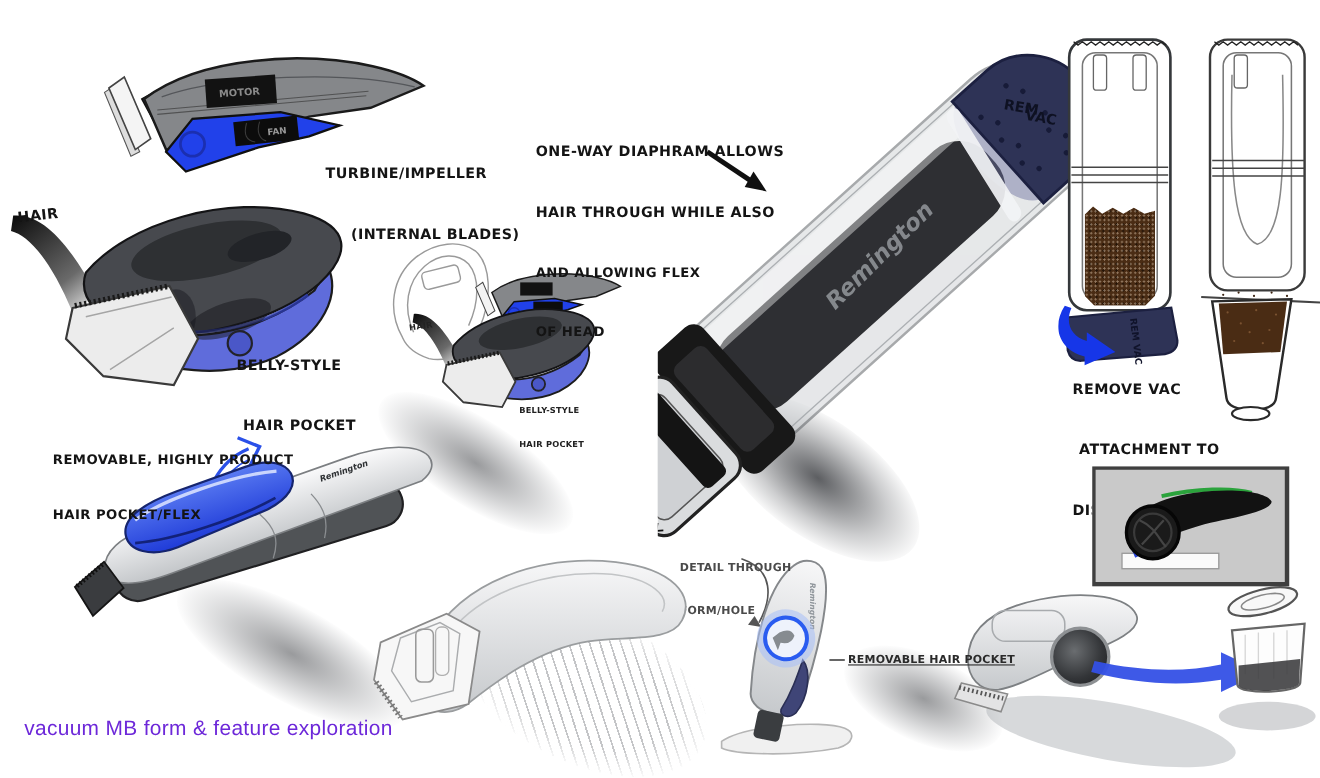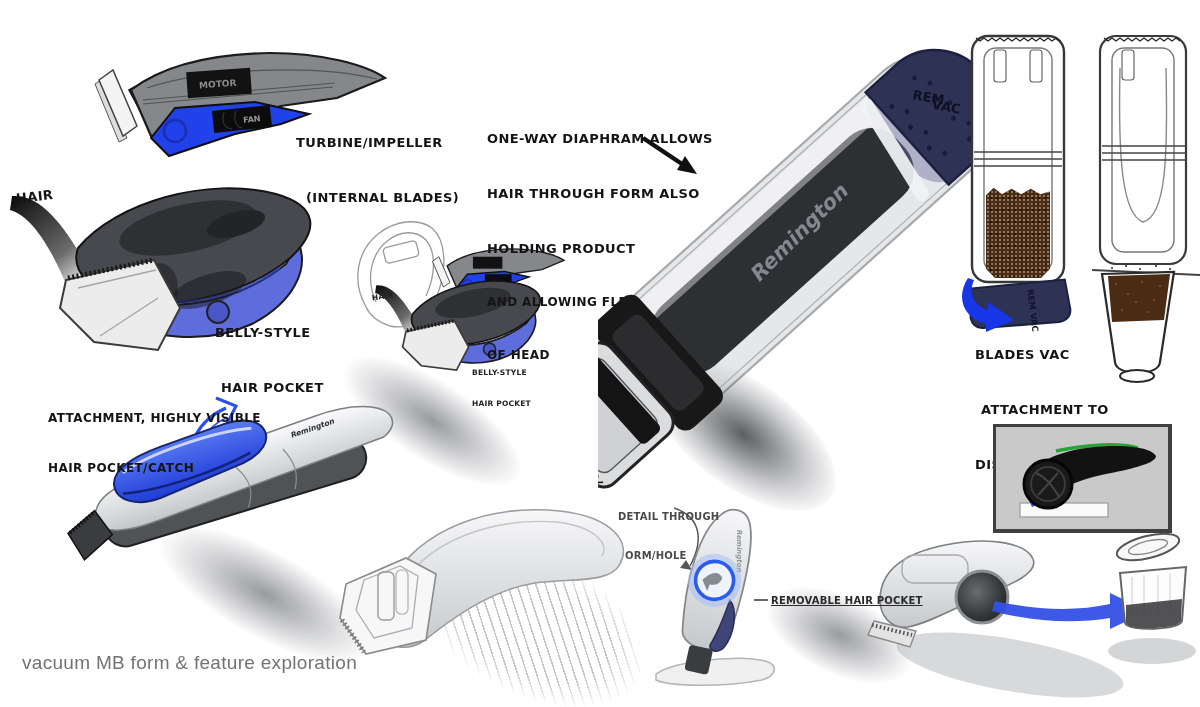--- a/index.html
+++ b/index.html
@@ -2,21 +2,21 @@
 <html><head>
 <meta charset="utf-8">
 <style>
   html,body{margin:0;padding:0;background:#fff;}
   #canvas{position:relative;width:1200px;height:707px;background:#ffffff;overflow:hidden;
           font-family:"DejaVu Sans",sans-serif;}
   .abs{position:absolute;}
   .note{font:700 13px "DejaVu Sans",sans-serif;color:#141414;letter-spacing:.4px;line-height:1.4;white-space:pre;}
   .note-sm{font:700 7.5px "DejaVu Sans",sans-serif;color:#222;letter-spacing:.2px;line-height:1.35;white-space:pre;}
   .note-gray{font:700 10px "DejaVu Sans",sans-serif;color:#4a4a4a;letter-spacing:.2px;line-height:1.3;white-space:pre;}
-  .caption{font:400 19px "Liberation Sans",sans-serif;color:#737373;letter-spacing:.3px;}
+  .caption{font:400 19px "Liberation Sans",sans-serif;color:#6d28d9;letter-spacing:.3px;}
   .shadow{background:radial-gradient(ellipse at center,rgba(70,72,76,.55) 0%,rgba(120,122,126,.28) 45%,rgba(255,255,255,0) 72%);border-radius:50%;}
   .shadow-strong{background:radial-gradient(ellipse at center,rgba(52,54,58,.8) 0%,rgba(110,112,116,.35) 48%,rgba(255,255,255,0) 74%);border-radius:50%;}
   .hatch{background:
       radial-gradient(ellipse at center,rgba(255,255,255,0) 48%,rgba(255,255,255,1) 74%),
       repeating-linear-gradient(48deg,rgba(130,132,136,.55) 0 1.5px,rgba(255,255,255,0) 1.5px 9px);
       border-radius:45% 55% 50% 50%;}
   .speckle{background-color:#4a2c14;background-image:
       radial-gradient(circle,rgba(255,235,210,.4) 0 .8px,transparent 1px),
       radial-gradient(circle,rgba(10,4,0,.6) 0 .9px,transparent 1.1px);
       background-size:4px 4px,6px 6px;background-position:0 0,2px 3px;}
@@ -45,23 +45,23 @@
       <g transform="rotate(-4 134 45)">
         <rect x="102" y="32" width="64" height="26" fill="#121212"></rect>
         <text x="114" y="49" font-size="9" font-weight="700" fill="#8a8a8a">MOTOR</text>
       </g>
       <g transform="rotate(-6 157 81)">
         <rect x="128" y="70" width="58" height="22" fill="#0c0c0c"></rect>
         <path d="M140,72 C136,82 138,88 146,90 M152,72 C148,80 150,88 156,90" stroke="#3a3a3a" fill="none"></path>
         <text x="158" y="85" font-size="8" font-weight="700" fill="#999">FAN</text>
       </g>
     </svg>
-    <div class="abs note" style="left:211px;top:60px;">
+    <div class="abs note" style="left:211px;top:76px;">
       <div>TURBINE/IMPELLER</div>
-      <div style="margin-left:10px;">(INTERNAL BLADES)</div>
+      <div style="margin-left:23px;">(INTERNAL BLADES)</div>
     </div>
   </div>
 
   <div class="abs" style="left:8px;top:168px;width:350px;height:205px;">
     <svg width="350" height="205" viewBox="0 0 350 205">
       <defs>
         <linearGradient id="hairg" x1="0" y1="0" x2=".7" y2="1">
           <stop offset="0" stop-color="#0a0a0a"></stop>
             <stop offset=".75" stop-color="#6a6a6a"></stop>
             <stop offset="1" stop-color="#c2c2c2"></stop>
@@ -110,22 +110,22 @@
         <path d="M150,16 C160,32 160,44 150,58 M200,12 C208,28 208,40 200,54" stroke="#8a8d90" stroke-width="1.2" fill="none"></path>
         <path d="M28,-2 C30,-16 48,-24 84,-26 L150,-29 C174,-30 186,-21 188,-11 C190,0 180,10 158,14 L70,23 C44,25 26,13 28,-2 Z" fill="url(#blueg)" stroke="#16256e" stroke-width="2"></path>
         <path d="M40,-12 C70,-23 140,-25 176,-17" stroke="#dfe6ff" stroke-width="3" fill="none" opacity=".85"></path>
         <path d="M34,8 C70,16 130,14 168,6" stroke="#0d1860" stroke-width="2.5" fill="none" opacity=".8"></path>
         <polygon points="-30,30 2,16 12,44 -22,60" fill="#3a3c3f" stroke="#151515" stroke-width="1.6"></polygon>
         <path d="M-28,30 L0,18" stroke="#111" stroke-width="4" stroke-dasharray="1.6,2"></path>
         <text transform="translate(212,4) rotate(-2)" font-size="7.5" font-weight="700" font-style="italic" fill="#2e3134">Remington</text>
       </g>
     </svg>
     <div class="abs note" style="left:8px;top:4px;font-size:12px;">
-      <div>ATTACHMENT, HIGHLY VISIBLE</div>
-      <div>HAIR POCKET/CATCH</div>
+      <div>REMOVABLE, HIGHLY PRODUCT</div>
+      <div>HAIR POCKET/FLEX</div>
     </div>
   </div>
 
   <div class="abs" style="left:348px;top:212px;width:245px;height:170px;">
     <svg width="245" height="170" viewBox="0 0 245 170">
       <g stroke="#9a9a9a" fill="none" stroke-width="1.3">
         <path d="M18,95 C4,70 8,40 30,22 C48,8 70,6 84,16 C98,28 100,58 88,86 C78,108 60,118 42,114 C30,110 22,104 18,95 Z"></path>
         <path d="M28,90 C18,68 22,44 38,30 C52,18 68,18 78,28 C88,40 88,62 78,84"></path>
         <rect x="36" y="32" width="34" height="16" rx="4" transform="rotate(-14 53 40)"></rect>
       </g>
@@ -150,22 +150,21 @@
     <div class="abs note-sm" style="left:24px;top:80px;transform:rotate(-8deg);">HAIR</div>
     <div class="abs note-sm" style="left:124px;top:136px;">
       <div>BELLY-STYLE</div>
       <div>HAIR POCKET</div>
     </div>
   </div>
 
   <div class="abs" style="left:485px;top:88px;width:245px;height:110px;">
     <div class="note" style="position:absolute;left:2px;top:6px;">
       <div>ONE-WAY DIAPHRAM ALLOWS</div>
-      <div>HAIR THROUGH FORM ALSO</div>
-      <div>HOLDING PRODUCT</div>
+      <div>HAIR THROUGH WHILE ALSO</div>
       <div style="font-size:12px;">AND ALLOWING FLEX</div>
       <div style="font-size:12px;">OF HEAD</div>
     </div>
     <svg class="abs" style="left:0;top:0;" width="245" height="110" viewBox="0 0 245 110">
       <line x1="158" y1="50" x2="200" y2="78" stroke="#101010" stroke-width="4.5"></line>
       <polygon points="212,86 192,82 200,68" fill="#101010"></polygon>
     </svg>
   </div>
 
   <div class="abs" style="left:598px;top:38px;width:420px;height:470px;">
@@ -256,21 +255,21 @@
             <circle cx="58" cy="9" r="1"></circle>
             <circle cx="74" cy="6" r="1"></circle>
             <circle cx="88" cy="9" r="1"></circle>
         </g>
       </g>
     </svg>
     
     <div class="abs speckle" style="left:24px;top:158px;width:64px;height:92px;
                 clip-path:polygon(0 10%,12% 2%,25% 9%,40% 3%,55% 9%,70% 3%,85% 9%,100% 6%,100% 90%,86% 100%,14% 100%,0 90%);"></div>
     <div class="abs note" style="left:13px;top:282px;">
-      <div>BLADES VAC</div>
+      <div>REMOVE VAC</div>
       <div style="margin-left:6px;">ATTACHMENT TO</div>
       <div>DISCARD HAIR</div>
     </div>
   </div>
 
   <div class="abs" style="left:993px;top:424px;width:172px;height:102px;background:#c9c9c9;border:3px solid #3f3f3f;border-right-width:4px;border-bottom-width:4px;">
     <svg width="172" height="102" viewBox="0 0 172 102">
       <rect x="24" y="76" width="88" height="14" fill="#fafafa" stroke="#9a9a9a" stroke-width="1.2"></rect>
       <path d="M60,24 C92,17 124,16 142,21" stroke="#2ba33c" stroke-width="3.5" fill="none"></path>
       <path d="M28,62 C30,40 55,26 90,21 C130,16 156,21 160,29 C160,37 130,43 110,47 C80,53 55,66 45,72 Z" fill="#121212"></path>

